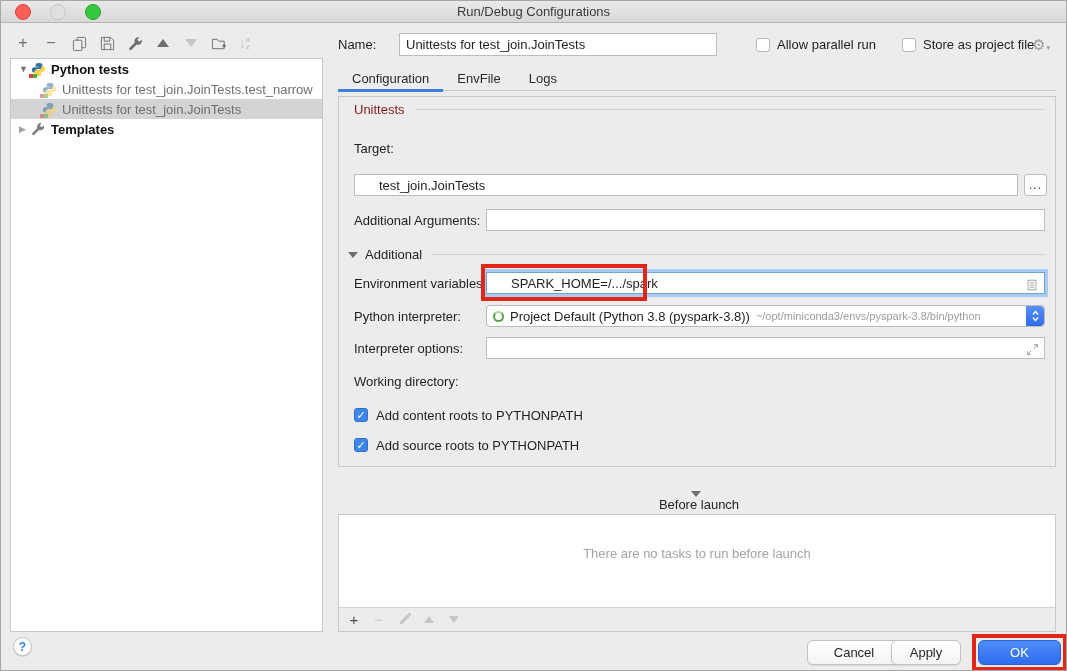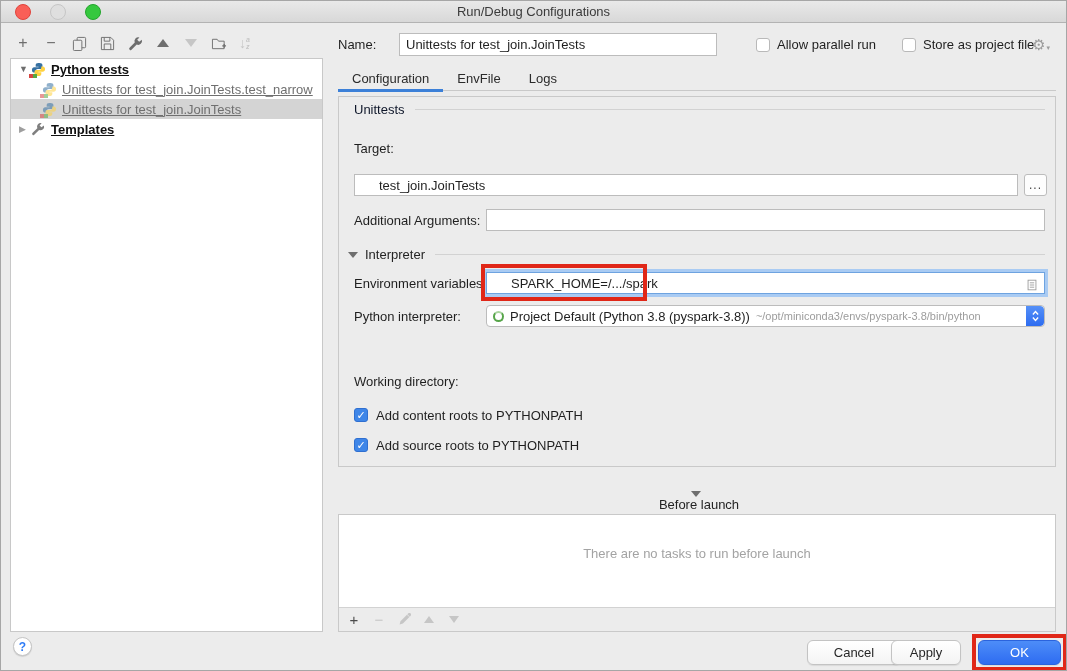--- a/index.html
+++ b/index.html
@@ -36,21 +36,21 @@
   .tree-row.selected{background:#d4d4d4;}
   .tw-arrow{width:10px;font-size:9px;color:#6e6e6e;margin-left:8px;flex:none;}
   .tw-arrow.collapsed{color:#9e9e9e;}
   .t-ico{position:relative;width:15px;height:15px;flex:none;margin:0 5px 0 2px;}
   .t-ico svg{display:block;}
   .t-ico.faded{opacity:.55;}
   .test-badge{position:absolute;left:-2px;bottom:-1px;display:flex;}
   .test-badge i{display:block;width:4px;height:4px;}
   .test-badge .r{background:#d64541;}
   .test-badge .g{background:#58a942;}
-  .tree-label{color:#6f6f6f;text-decoration:underline;}
+  .tree-label{color:#6f6f6f;}
   .tree-label.bold{font-weight:bold;color:#111;}
   .indent1{padding-left:29px;}
   
   .help-btn{position:absolute;left:12px;top:636px;width:19px;height:19px;border-radius:50%;
     background:#fff;border:1px solid #c4c4c4;box-shadow:0 1px 1px rgba(0,0,0,.12);
     color:#2f7cf6;font-weight:bold;font-size:12px;display:flex;align-items:center;justify-content:center;}
   
   .name-label{position:absolute;left:337px;top:36px;}
   .name-input{position:absolute;left:398px;top:32px;width:318px;height:23px;border:1px solid #bcbcbc;
     background:#fff;font:13px "Liberation Sans",sans-serif;padding:0 6px;color:#1f1f1f;}
@@ -61,21 +61,21 @@
   .cbox.checked{background:#3e86e8;border-color:#2f6fd0;color:#fff;font-size:11px;line-height:13px;text-align:center;}
   .cbox.checked::after{content:"✓";}
   .gear{position:absolute;left:1031px;top:35px;color:#9c9c9c;font-size:15px;display:flex;align-items:center;}
   .gear .dd{font-size:7px;margin-left:1px;margin-top:5px;}
   
   .tabs{position:absolute;left:337px;top:66px;width:718px;height:24px;display:flex;border-bottom:1px solid #c9c9c9;}
   .tab{position:relative;padding:0 14px;display:flex;align-items:center;color:#2b2b2b;}
   .tab.active::after{content:"";position:absolute;left:0;right:0;bottom:-2px;height:3px;background:#3c80d8;}
   
   .config-panel{position:absolute;left:337px;top:95px;width:718px;height:371px;border:1px solid #c9c9c9;}
-  .group-hdr{position:absolute;left:15px;top:5px;right:10px;display:flex;align-items:center;color:#0f172a;}
+  .group-hdr{position:absolute;left:15px;top:5px;right:10px;display:flex;align-items:center;color:#7f1d1d;}
   .group-hdr .rule{flex:1;height:1px;background:#d2d2d2;margin-left:10px;}
   .sec-hdr{display:flex;align-items:center;color:#242424;}
   .sec-hdr .tri-dn{width:0;height:0;border-left:5px solid transparent;border-right:5px solid transparent;border-top:6px solid #6e6e6e;margin-right:7px;}
   .sec-hdr .rule{flex:1;height:1px;background:#d2d2d2;margin-left:10px;}
   .row{position:absolute;left:0;width:100%;height:22px;}
   .row .lbl{position:absolute;left:15px;top:4px;white-space:nowrap;}
   .field{position:absolute;background:#fff;border:1px solid #bcbcbc;height:22px;display:flex;align-items:center;padding:0 24px;overflow:hidden;white-space:nowrap;}
   .field input{border:none;outline:none;background:transparent;font:13px "Liberation Sans",sans-serif;width:100%;color:#1f1f1f;}
   .f-right{position:absolute;right:5px;top:3px;}
   .field.std{left:147px;width:559px;}
@@ -272,21 +272,21 @@
 
     <div class="row" style="top:112px;">
       <span class="lbl">Additional Arguments:</span>
       <div class="field std">
         <input type="text" value="" style="">
       </div>
     </div>
 
     <div class="sec-hdr" style="position:absolute;left:9px;top:150px;right:10px;">
       <span class="tri-dn"></span>
-      <span>Interpreter</span>
+      <span>Additional</span>
       <span class="rule"></span>
     </div>
 
     <div class="row" style="top:175px;">
       <span class="lbl">Environment variables:</span>
       <div class="field std focus-ring">
         <input type="text" value="SPARK_HOME=/.../spark" style="">
         <span class="f-right">
           <svg width="14" height="14" viewBox="0 0 16 16" fill="none" stroke="#9a9a9a">
               <rect x="3.5" y="2.5" width="9" height="11"></rect>
@@ -303,20 +303,31 @@
         <span class="main">Project Default (Python 3.8 (pyspark-3.8))</span>
         <span class="path">~/opt/miniconda3/envs/pyspark-3.8/bin/python</span>
         <span class="stepper">
           <svg width="9" height="14" viewBox="0 0 10 16" fill="none" stroke="#fff" stroke-width="1.6">
               <path d="M2 6.2l3-3.2 3 3.2M2 9.8l3 3.2 3-3.2"></path>
             </svg>
         </span>
       </div>
     </div>
 
+    <div class="row" style="top:240px;">
+      <span class="lbl">Interpreter options:</span>
+      <div class="field std">
+        <input type="text" value="" style="">
+        <span class="f-right">
+          <svg width="13" height="13" viewBox="0 0 16 16" fill="none" stroke="#9a9a9a" stroke-width="1.2">
+              <path d="M9.5 6.5L14 2M10 2h4v4M6.5 9.5L2 14M2 10v4h4"></path>
+            </svg>
+        </span>
+      </div>
+    </div>
 
     <div class="row" style="top:273px;">
       <span class="lbl">Working directory:</span>
     </div>
 
     <div class="chk-row" style="top:310px;">
       <span class="cbox checked"></span>
       <span>Add content roots to PYTHONPATH</span>
     </div>
     <div class="chk-row" style="top:340px;">

